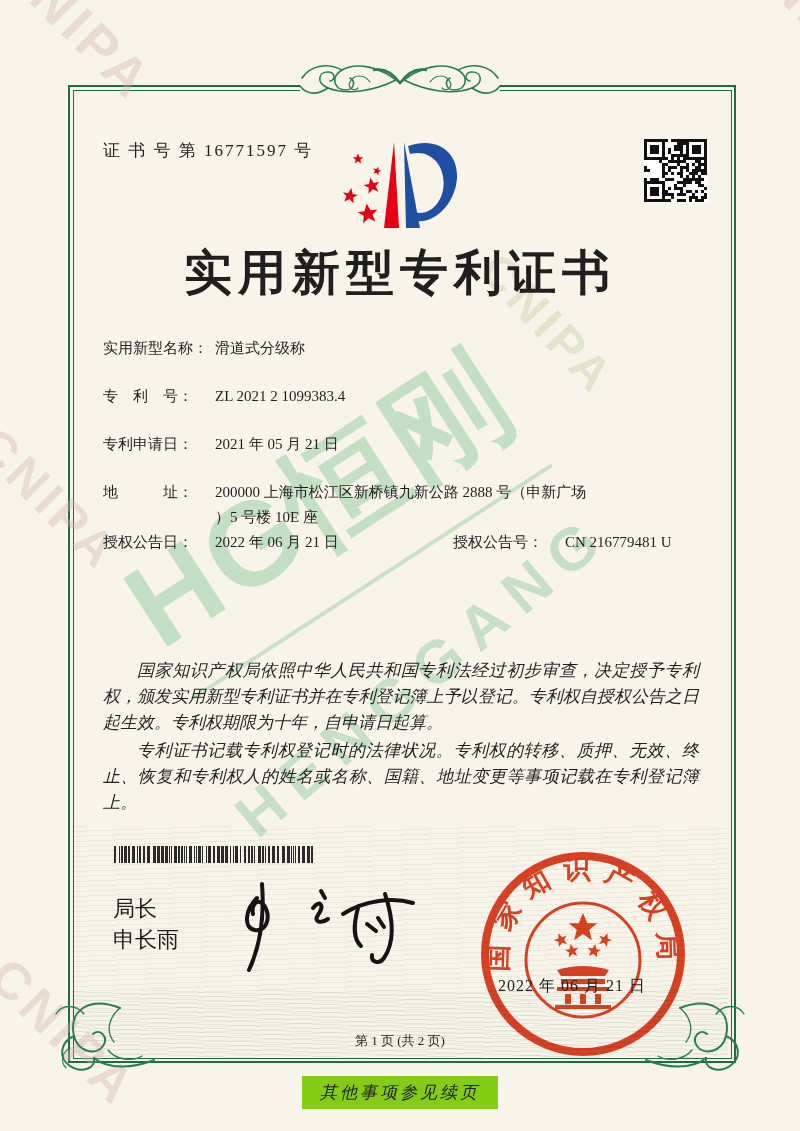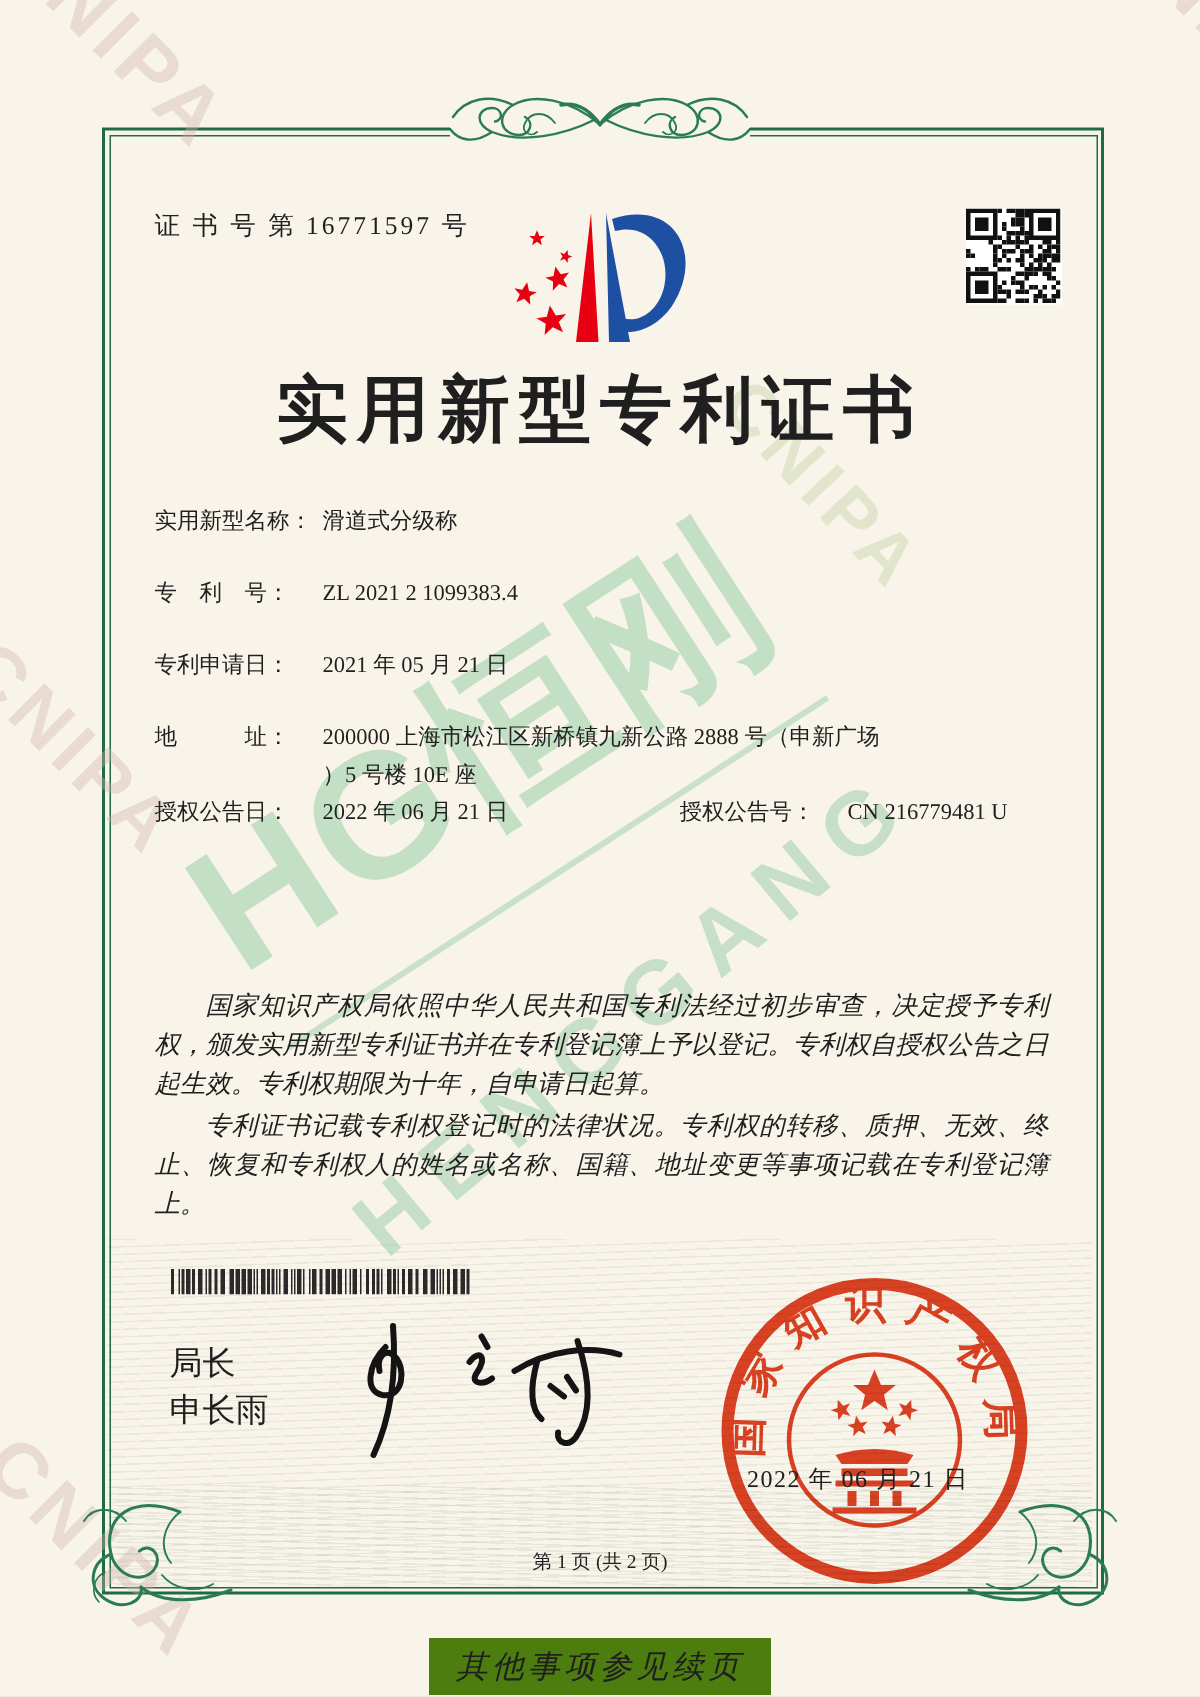--- a/index.html
+++ b/index.html
@@ -61,22 +61,22 @@
   .officer{position:absolute;left:113px;top:893px;z-index:4;
     font-family:"Liberation Sans","DejaVu Sans",sans-serif;font-size:22px;line-height:31px;}
   .signature{position:absolute;left:225px;top:878px;z-index:5;}
   
   .seal{position:absolute;left:477px;top:848px;z-index:5;mix-blend-mode:multiply;}
   .seal-date{position:absolute;left:498px;top:976px;width:180px;z-index:6;
     font-size:16px;letter-spacing:1px;white-space:nowrap;}
   
   .page-no{position:absolute;left:0;top:1032px;width:100%;text-align:center;z-index:4;font-size:13px;}
   .footer-note{position:absolute;left:0;top:1076px;width:100%;text-align:center;z-index:4;}
-  .footer-note span{display:inline-block;background:#4d7c0f;padding:5px 18px;
-    font-size:21px;font-style:italic;letter-spacing:3px;margin-top:16px;}
+  .footer-note span{display:inline-block;background:#84cc16;padding:5px 18px;
+    font-size:17px;font-style:italic;letter-spacing:3px;}
   
   .orn{position:absolute;z-index:3;}
   .orn-top{left:300px;top:60px;}
   .orn-bl{left:50px;top:996px;}
   .orn-br{left:630px;top:996px;transform:scaleX(-1);}
 </style>
 </head>
 <body>
 
 <svg width="0" height="0" style="position:absolute">

